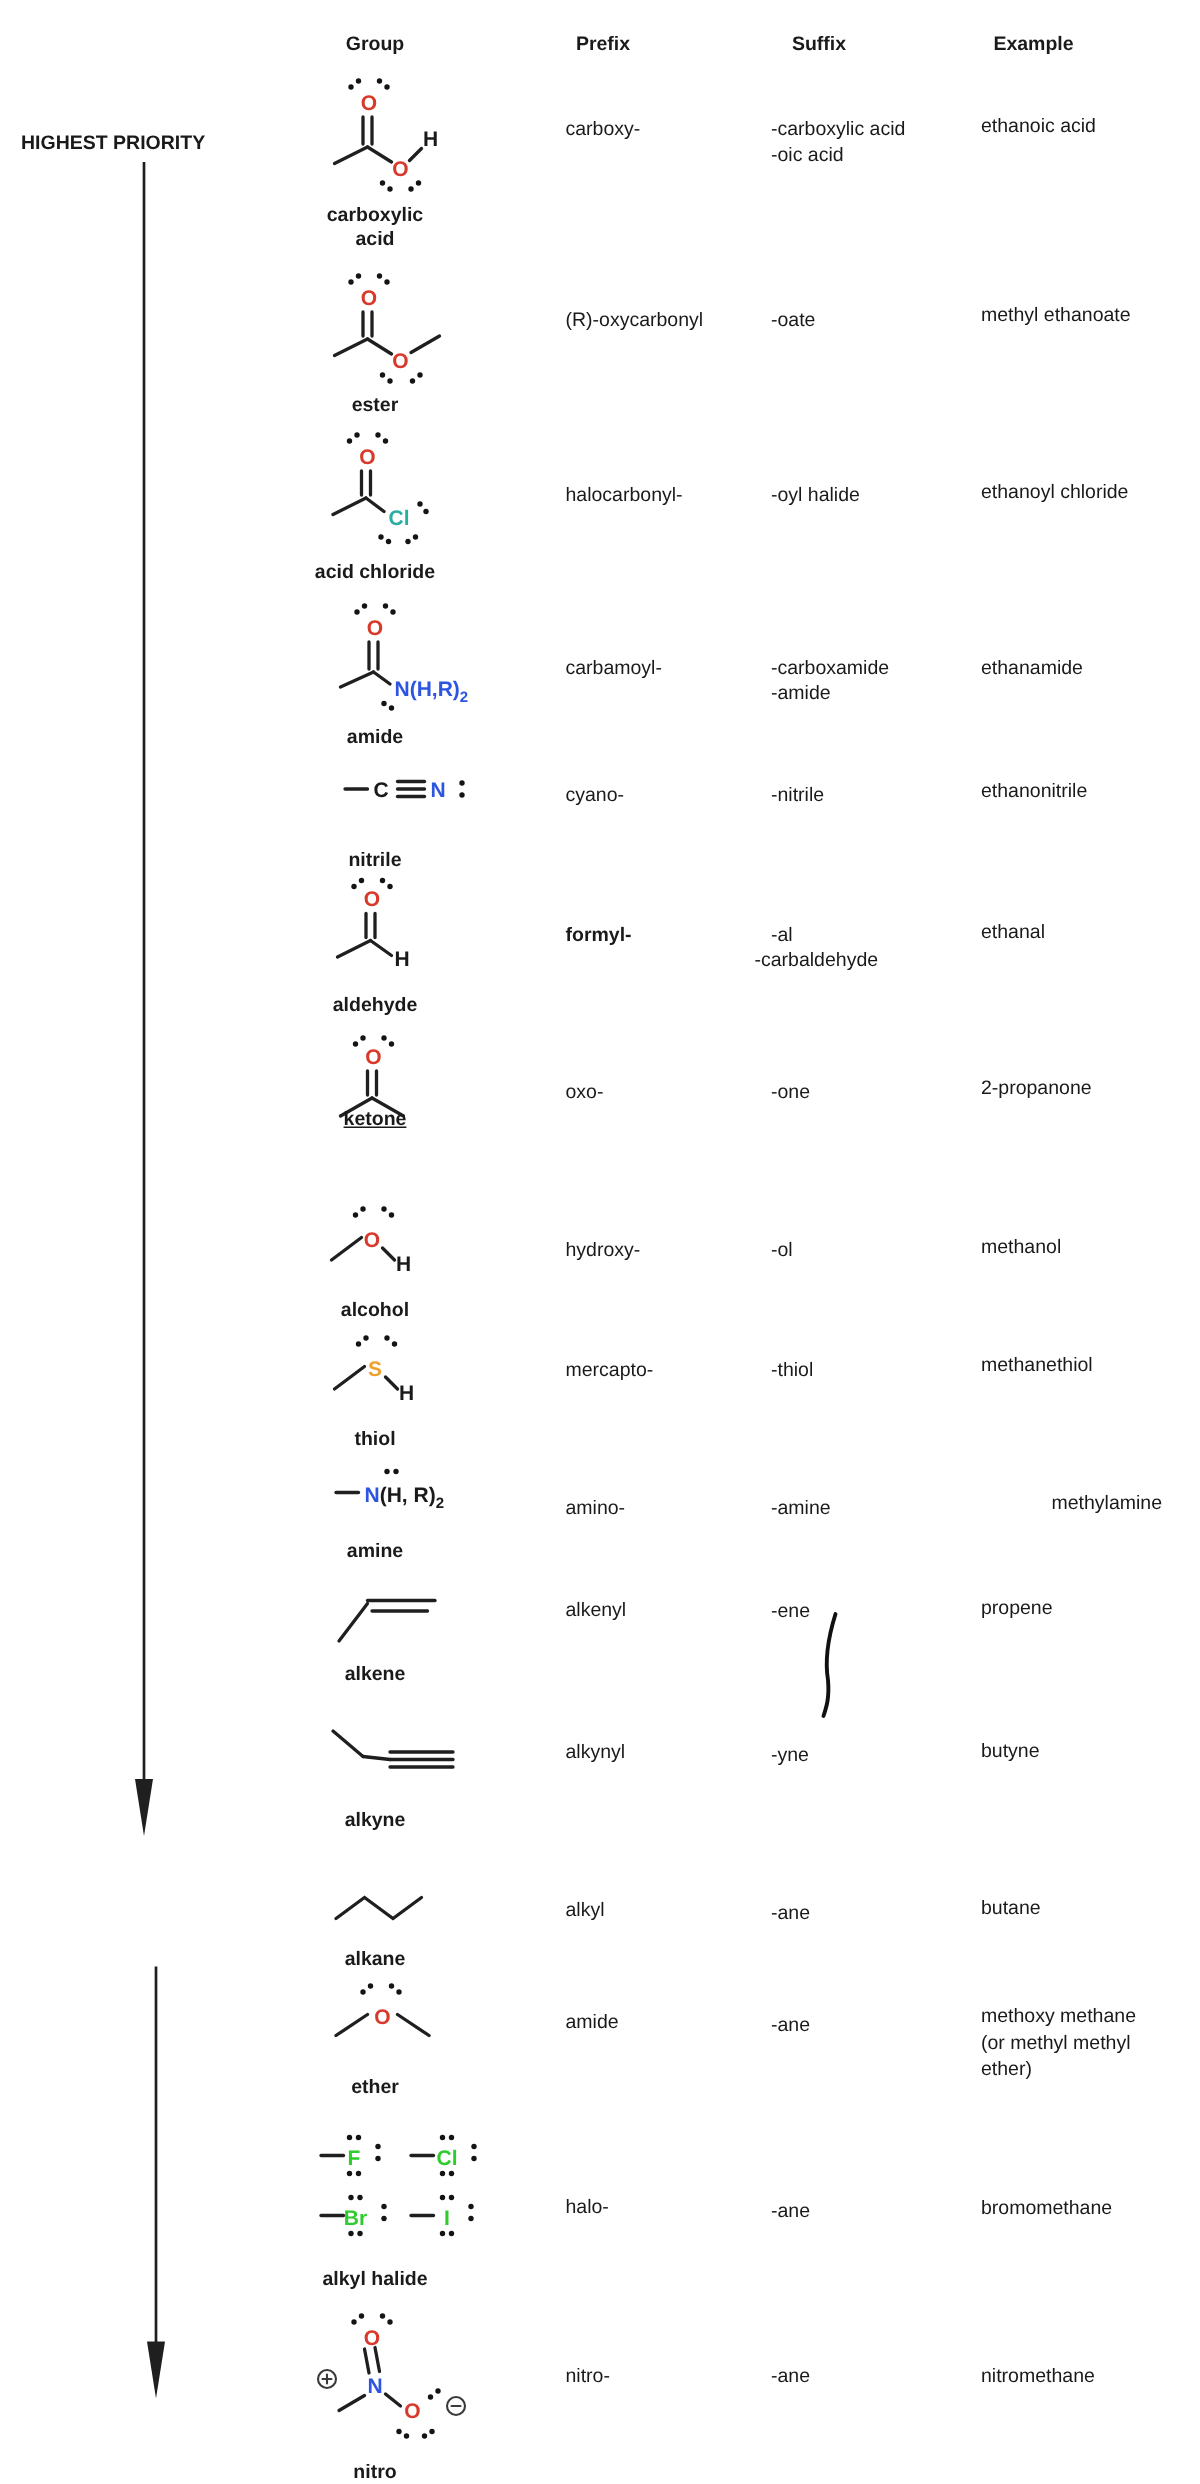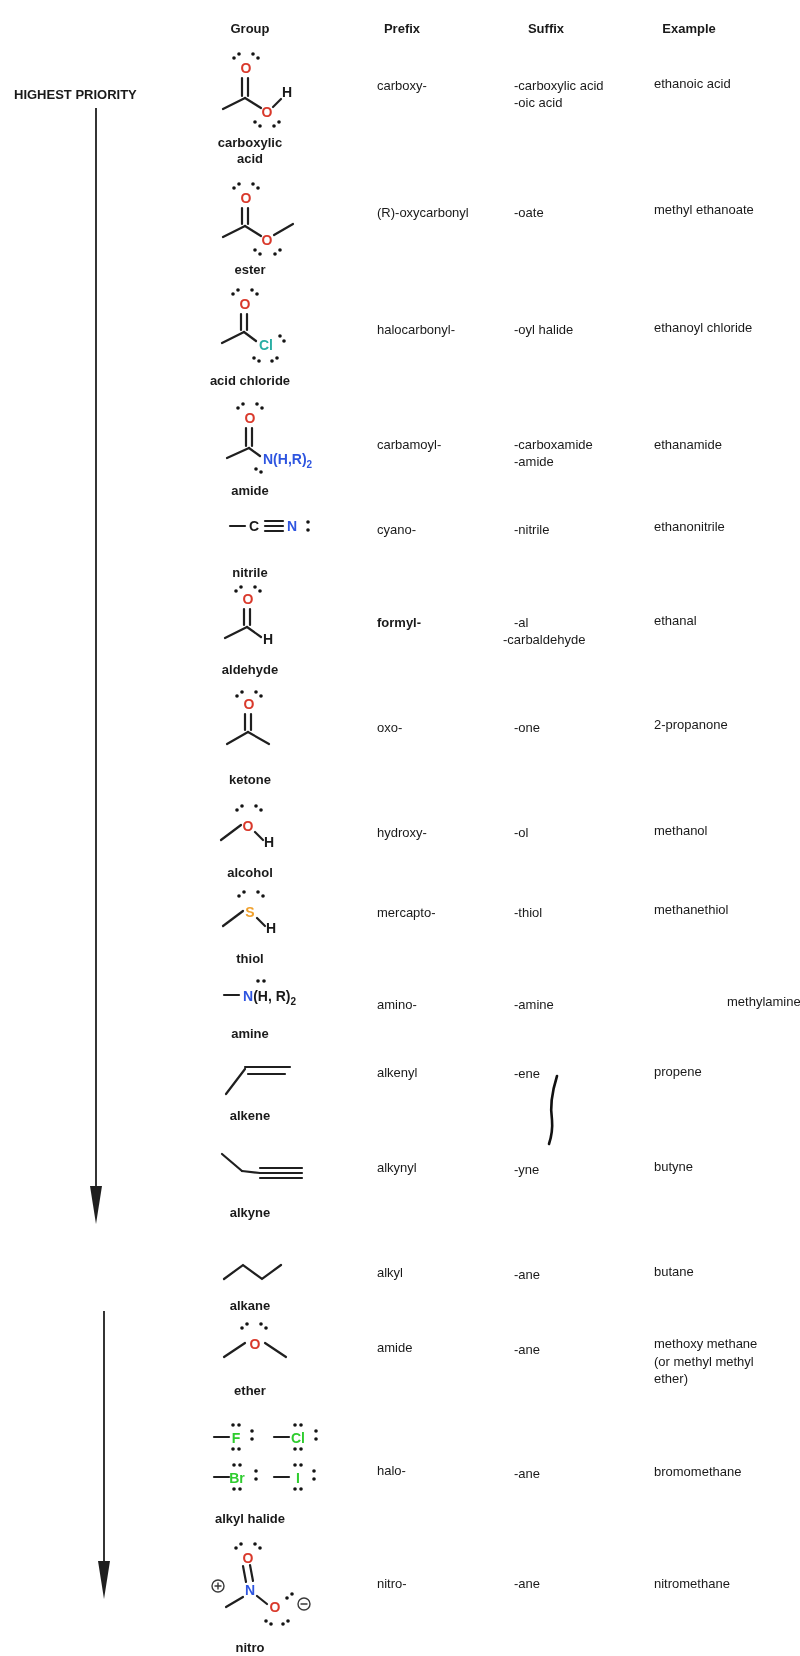--- a/index.html
+++ b/index.html
@@ -171,21 +171,21 @@
     <circle class="dot" cx="33" cy="6" r="1.8"></circle>
       <circle class="dot" cx="38" cy="2" r="1.8"></circle>
       <circle class="dot" cx="52" cy="2" r="1.8"></circle>
       <circle class="dot" cx="57" cy="6" r="1.8"></circle>
     <text x="45" y="19" text-anchor="middle" fill="#d9392b">O</text>
     <line class="bond" x1="41" y1="24" x2="41" y2="40"></line>
       <line class="bond" x1="47" y1="24" x2="47" y2="40"></line>
     <line class="bond" x1="44" y1="42" x2="23" y2="54"></line>
     <line class="bond" x1="44" y1="42" x2="65" y2="54"></line>
   </svg>
-  <div class="txt grp" style="left:170px;top:772px;">ketone</div>
+  <div class="txt grp" style="left:170px;top:738px;text-decoration:underline;">ketone</div>
   <div class="txt" style="left:377px;top:720px;">oxo-</div>
   <div class="txt" style="left:514px;top:720px;">-one</div>
   <div class="txt" style="left:654px;top:717px;">2-propanone</div>
 
   <svg class="struct" style="left:206px;top:802px;" width="100" height="48">
     <circle class="dot" cx="31" cy="8" r="1.8"></circle>
       <circle class="dot" cx="36" cy="4" r="1.8"></circle>
       <circle class="dot" cx="50" cy="4" r="1.8"></circle>
       <circle class="dot" cx="55" cy="8" r="1.8"></circle>
     <line class="bond" x1="15" y1="38" x2="35" y2="23"></line>
@@ -217,21 +217,21 @@
     <circle class="dot" cx="36" cy="6" r="1.8"></circle>
       <circle class="dot" cx="42" cy="6" r="1.8"></circle>
     <line class="bond" x1="2" y1="20" x2="17" y2="20"></line>
     <text x="21" y="26" text-anchor="start">
       <tspan fill="#2e55e0">N</tspan><tspan fill="#1a1a1a">(H, R)</tspan><tspan dy="4" font-size="10" fill="#1a1a1a">2</tspan>
     </text>
   </svg>
   <div class="txt grp" style="left:170px;top:1026px;">amine</div>
   <div class="txt" style="left:377px;top:997px;">amino-</div>
   <div class="txt" style="left:514px;top:997px;">-amine</div>
-  <div class="txt" style="left:680px;top:994px;padding-left:47px;">methylamine</div>
+  <div class="txt" style="left:654px;top:994px;padding-left:47px;">methylamine</div>
 
   <svg class="struct" style="left:216px;top:1056px;" width="90" height="42">
     <line class="bond" x1="10" y1="38" x2="29" y2="13"></line>
     <line class="bond" x1="29" y1="11" x2="74" y2="11"></line>
     <line class="bond" x1="32" y1="18" x2="69" y2="18"></line>
   </svg>
   <div class="txt grp" style="left:170px;top:1108px;">alkene</div>
   <div class="txt" style="left:377px;top:1065px;">alkenyl</div>
   <div class="txt" style="left:514px;top:1066px;">-ene</div>
   <div class="txt" style="left:654px;top:1064px;">propene</div>

